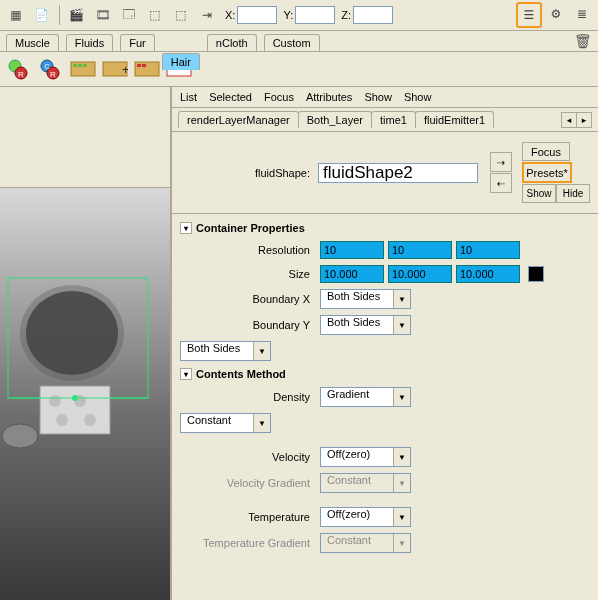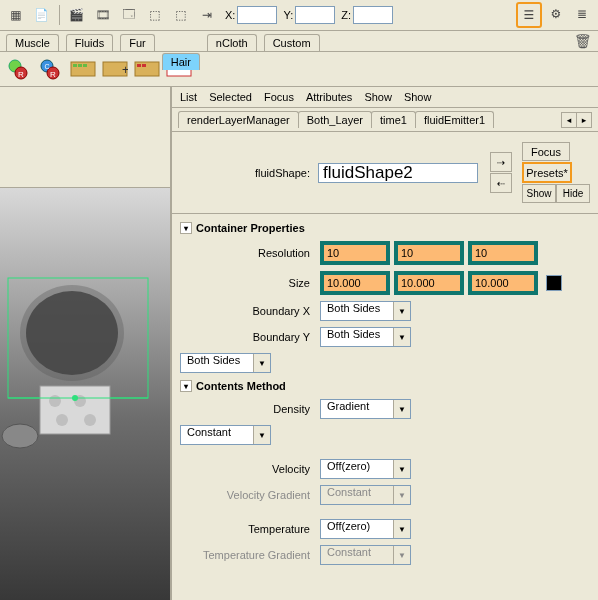--- a/index.html
+++ b/index.html
@@ -37,21 +37,21 @@
 .namerow .txtbtn{width:46px;height:17px;border:1px solid #aca899;display:flex;align-items:center;justify-content:center;cursor:pointer;font-size:11px;background:#ece9d8}
 .namerow .presets{border:2px solid #f39a1e}
 .namerow .sh{display:flex}
 .namerow .sh .txtbtn{width:32px;font-size:10px}
 .scroll{flex:1;overflow-y:auto;padding:4px 2px 4px 6px}
 .section-head{display:flex;align-items:center;font-weight:bold;padding:4px 2px;gap:4px}
 .section-head .tw{width:10px;height:10px;display:flex;align-items:center;justify-content:center;border:1px solid #aca899;font-size:8px;cursor:pointer;background:#fff}
 .row{display:flex;align-items:center;padding:3px 2px;gap:4px}
 .row .rlbl{width:130px;text-align:right;padding-right:6px}
 .row .rlbl.dim{color:#8a8a8a}
-.row input.n{width:56px;height:16px;border:4px solid #0f766e;background:#fdba74;padding:0 3px;font-size:11px}
+.row input.n{width:56px;height:16px;border:1px solid #0f766e;background:#0ea5e9;padding:0 3px;font-size:11px}
 .row .dd{display:flex;border:1px solid #7f9db9;background:#fff;height:18px}
 .row .dd span{padding:0 6px;min-width:60px}
 .row .dd .ar{width:16px;height:18px;border-left:1px solid #aca899;display:flex;align-items:center;justify-content:center;background:#ece9d8;font-size:8px;cursor:pointer}
 .row .dd.dim{background:#ece9d8;color:#8a8a8a}
 .row .sw{width:14px;height:14px;background:#000;border:1px solid #7f9db9;margin-left:4px;cursor:pointer}
 .trash{width:18px;height:18px;font-size:14px;cursor:pointer;color:#555}
 ::-webkit-scrollbar{width:16px;height:16px}
 ::-webkit-scrollbar-track{background:#ece9d8;border:1px solid #aca899}
 ::-webkit-scrollbar-thumb{background:#cdc7b3;border:1px solid #aca899}
 </style>

